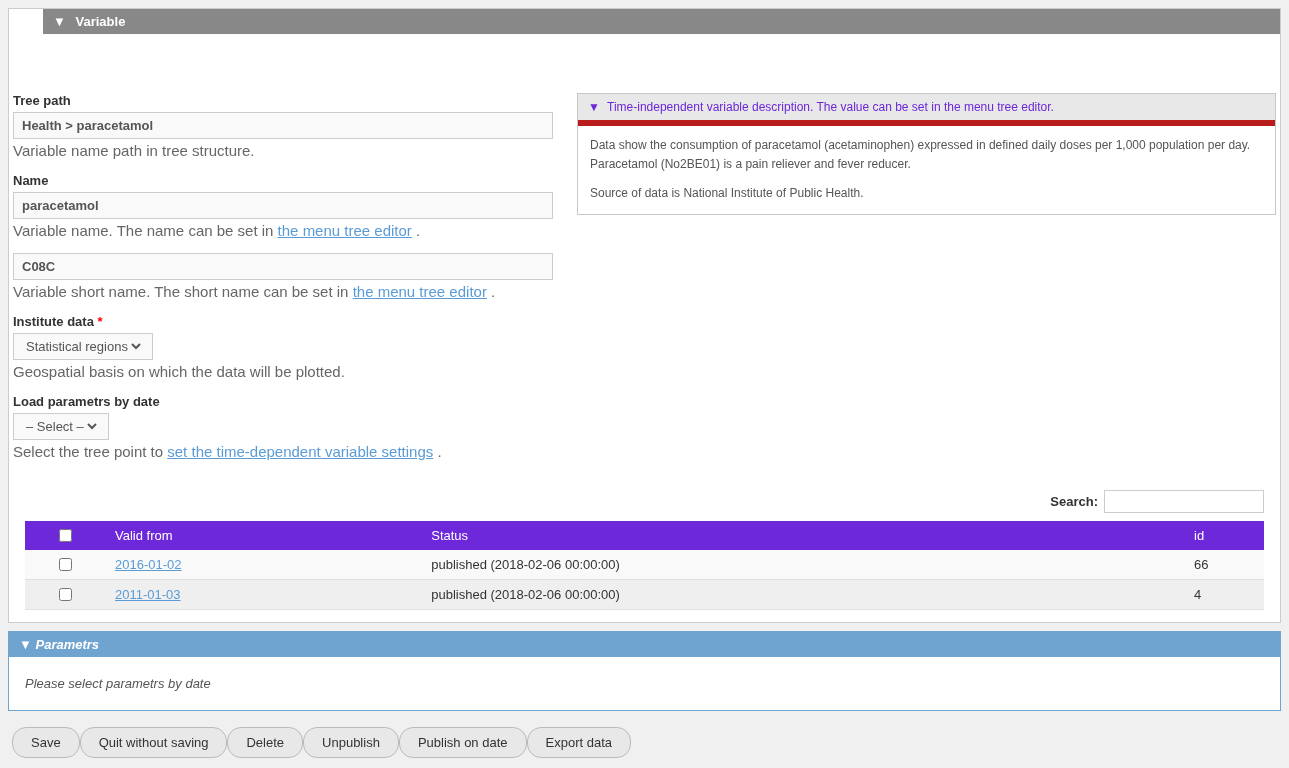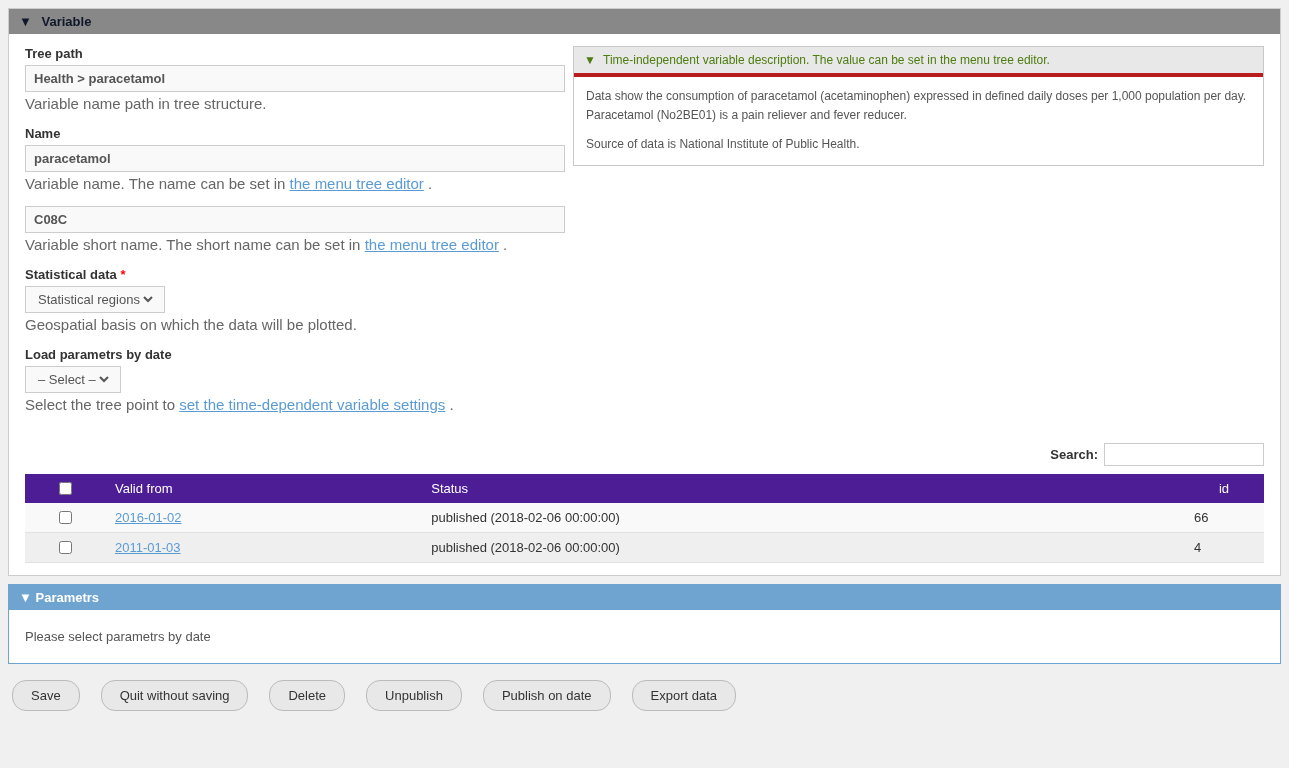--- a/index.html
+++ b/index.html
@@ -14,34 +14,36 @@
       background: #f0f0f0;
     }
     
     .section-box {
       background: #fff;
       border: 1px solid #ccc;
       margin-bottom: 8px;
     }
     .section-header {
       background: #888;
-      color: #0f172a;
+      color: #ffffff;
       padding: 5px 10px;
       font-size: 13px;
       font-weight: bold;
       cursor: pointer;
+      margin-left: 34px;
     }
     .section-header .triangle {
       display: inline-block;
       margin-right: 6px;
     }
     .section-content {
-      padding: 12px 16px;
-      display: flex;
-      gap: 8px;
+      padding: 12px 4px;
+      display: flex;
+      gap: 24px;
+      margin-top: 47px;
     }
     .left-col {
       flex: 0 0 540px;
       max-width: 540px;
     }
     .right-col {
       flex: 1;
     }
     .field-group {
       margin-bottom: 14px;
@@ -87,22 +89,22 @@
     }
     
     .desc-box {
       border: 1px solid #c8c8c8;
       margin-bottom: 12px;
     }
     .desc-header {
       background: #e8e8e8;
       padding: 6px 10px;
       font-size: 12px;
-      color: #4d7c0f;
-      border-bottom: 4px solid #b91c1c;
+      color: #6d28d9;
+      border-bottom: 6px solid #b91c1c;
     }
     .desc-header .tri {
       margin-right: 4px;
     }
     .desc-content {
       padding: 10px 12px;
       font-size: 12px;
       line-height: 1.6;
       color: #555;
     }
@@ -140,34 +142,33 @@
       padding: 3px 6px;
       font-size: 13px;
       width: 160px;
     }
     .data-table {
       width: 100%;
       border-collapse: collapse;
       font-size: 13px;
     }
     .data-table thead tr {
-      background: #4c1d95;
+      background: #6d28d9;
       color: #fff;
     }
     .data-table thead th {
       padding: 7px 10px;
       text-align: left;
       font-weight: normal;
     }
     .data-table thead th:first-child {
       width: 80px;
     }
     .data-table thead th:last-child {
       width: 80px;
-      text-align: center;
     }
     .data-table tbody tr:nth-child(odd) {
       background: #f9f9f9;
     }
     .data-table tbody tr:nth-child(even) {
       background: #efefef;
     }
     .data-table tbody td {
       padding: 7px 10px;
       border-bottom: 1px solid #e0e0e0;
@@ -183,37 +184,38 @@
     .checkbox-td {
       display: flex;
       align-items: center;
       justify-content: center;
     }
     
     .params-section {
       background: #fff;
       border: 1px solid #6fa3d0;
       margin-bottom: 8px;
+      font-style: italic;
     }
     .params-header {
       background: #6fa3d0;
       color: #fff;
       padding: 5px 10px;
       font-size: 13px;
       font-weight: bold;
     }
     .params-content {
       padding: 19px 16px;
       font-size: 13px;
       color: #555;
     }
     
     .button-bar {
       display: flex;
-      gap: 21px;
+      gap: 0;
       padding: 8px 4px;
       align-items: center;
     }
     .btn {
       padding: 7px 18px;
       border: 1px solid #bbb;
       border-radius: 14px;
       background: #e8e8e8;
       font-size: 13px;
       cursor: pointer;
@@ -254,21 +256,21 @@
           <input class="field-input" type="text" value="C08C" style="">
           <div class="field-hint">
             <span>Variable short name. The short name can be set in</span>
             <a href="#">the menu tree editor</a>
             <span>.</span>
           </div>
         </div>
 
         <div class="field-group">
           <div class="field-label">
-            <span>Statistical data</span>
+            <span>Institute data</span>
             <span style="color:red;">*</span>
           </div>
           <div class="select-wrapper">
             <select><option>Statistical regions</option></select>
           </div>
           <div class="field-hint">Geospatial basis on which the data will be plotted.</div>
         </div>
 
         <div class="field-group">
           <div class="field-label">Load parametrs by date</div>

